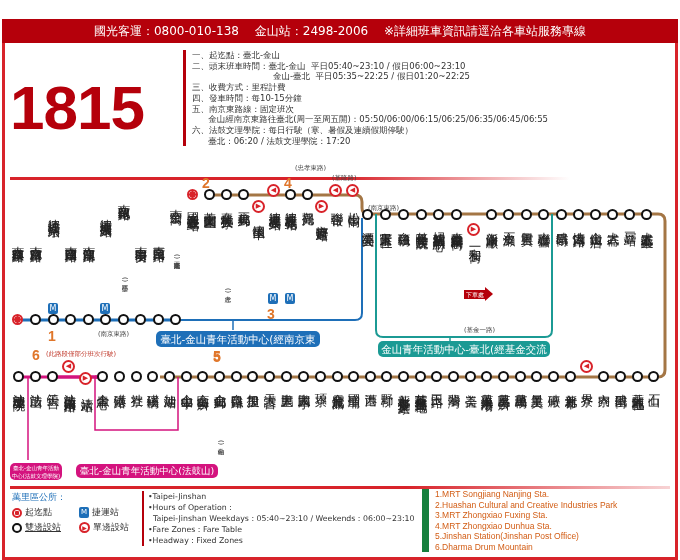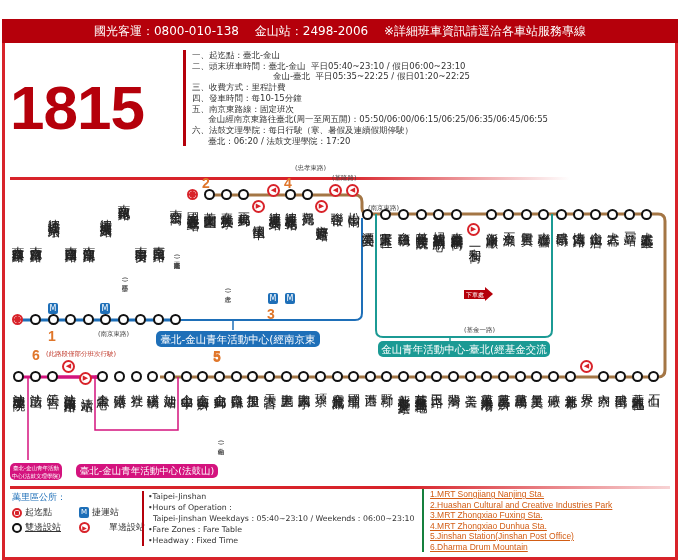--- a/index.html
+++ b/index.html
@@ -19,21 +19,21 @@
   .small { position: absolute; font-size: 6.5px; color: #444; }
   .smallv { position: absolute; writing-mode: vertical-rl; font-size: 6.5px; color: #444; }
   .num { position: absolute; color: #e0762a; font-weight: bold; font-size: 14px; font-family: "Liberation Sans", sans-serif; }
   .mrt { position: absolute; width: 10px; height: 11px; background: #1e6fb8; border-radius: 2px; color: #fff; font-size: 8px; text-align: center; line-height: 11px; }
   .pill { position: absolute; color: #fff; font-size: 10.5px; border-radius: 5px; text-align: center; }
   .alight { position: absolute; background: #b5000b; color: #fff; font-size: 6px; height: 9px; line-height: 9px; padding: 0 2px; }
   .alight:after { content: ""; position: absolute; right: -7px; top: -3px; border-left: 8px solid #b5000b; border-top: 7px solid transparent; border-bottom: 7px solid transparent; }
   .legend { position: absolute; left: 12px; top: 491px; font-size: 9px; color: #333; }
   .legend-title { color: #1e6fb8; font-size: 9px; }
   .en-info { position: absolute; left: 142px; top: 491px; border-left: 2px solid #b5000b; padding-left: 4px; font-size: 7.8px; line-height: 11px; color: #333; }
-  .en-stops { position: absolute; left: 422px; top: 489px; border-left: 2px solid #15803d; padding-left: 6px; font-family: "Liberation Sans", sans-serif; font-size: 8.5px; line-height: 10.5px; color: #d25d15; text-decoration: underline; }
+  .en-stops { position: absolute; left: 422px; top: 489px; border-left: 7px solid #15803d; padding-left: 6px; font-family: "Liberation Sans", sans-serif; font-size: 8.5px; line-height: 10.5px; color: #d25d15; }
 </style>
 </head>
 <body>
 
 <div class="frame"></div>
 <div class="topbar">國光客運：0800-010-138　 金山站：2498-2006　 ※詳細班車資訊請逕洽各車站服務專線</div>
 
 <div class="route-num">1815</div>
 
 <div class="info">
@@ -281,34 +281,34 @@
       <div style="display:flex;align-items:center;gap:3px;margin-top:2px;text-decoration:underline;">
           <span style="display:inline-block;width:10px;height:10px;border:2px solid #111;border-radius:50%;"></span>
           <span>雙邊設站</span>
         </div>
     </div>
     <div>
       <div style="display:flex;align-items:center;gap:3px;">
           <span style="display:inline-block;width:10px;height:11px;background:#1e6fb8;color:#fff;font-size:7px;text-align:center;line-height:11px;border-radius:2px;">M</span>
           <span>捷運站</span>
         </div>
-      <div style="display:flex;align-items:center;gap:19px;margin-top:2px;">
+      <div style="display:flex;align-items:center;gap:3px;margin-top:2px;">
           <span style="display:inline-block;width:11px;height:11px;border:2px solid #d8232a;border-radius:50%;color:#d8232a;font-size:6px;line-height:7px;text-align:center;">▶</span>
           <span>單邊設站</span>
         </div>
     </div>
   </div>
 </div>
 
 <div class="en-info">
   <div>•Taipei-Jinshan</div>
   <div>•Hours of Operation :</div>
   <div style="white-space:pre">  Taipei-Jinshan Weekdays : 05:40~23:10 / Weekends : 06:00~23:10</div>
   <div>•Fare Zones : Fare Table</div>
-  <div>•Headway : Fixed Time</div>
+  <div>•Headway : Fixed Zones</div>
 </div>
 
 <div class="en-stops">
   <div>1.MRT Songjiang Nanjing Sta.</div>
   <div>2.Huashan Cultural and Creative Industries Park</div>
   <div>3.MRT Zhongxiao Fuxing Sta.</div>
   <div>4.MRT Zhongxiao Dunhua Sta.</div>
   <div>5.Jinshan Station(Jinshan Post Office)</div>
   <div>6.Dharma Drum Mountain</div>
 </div>

